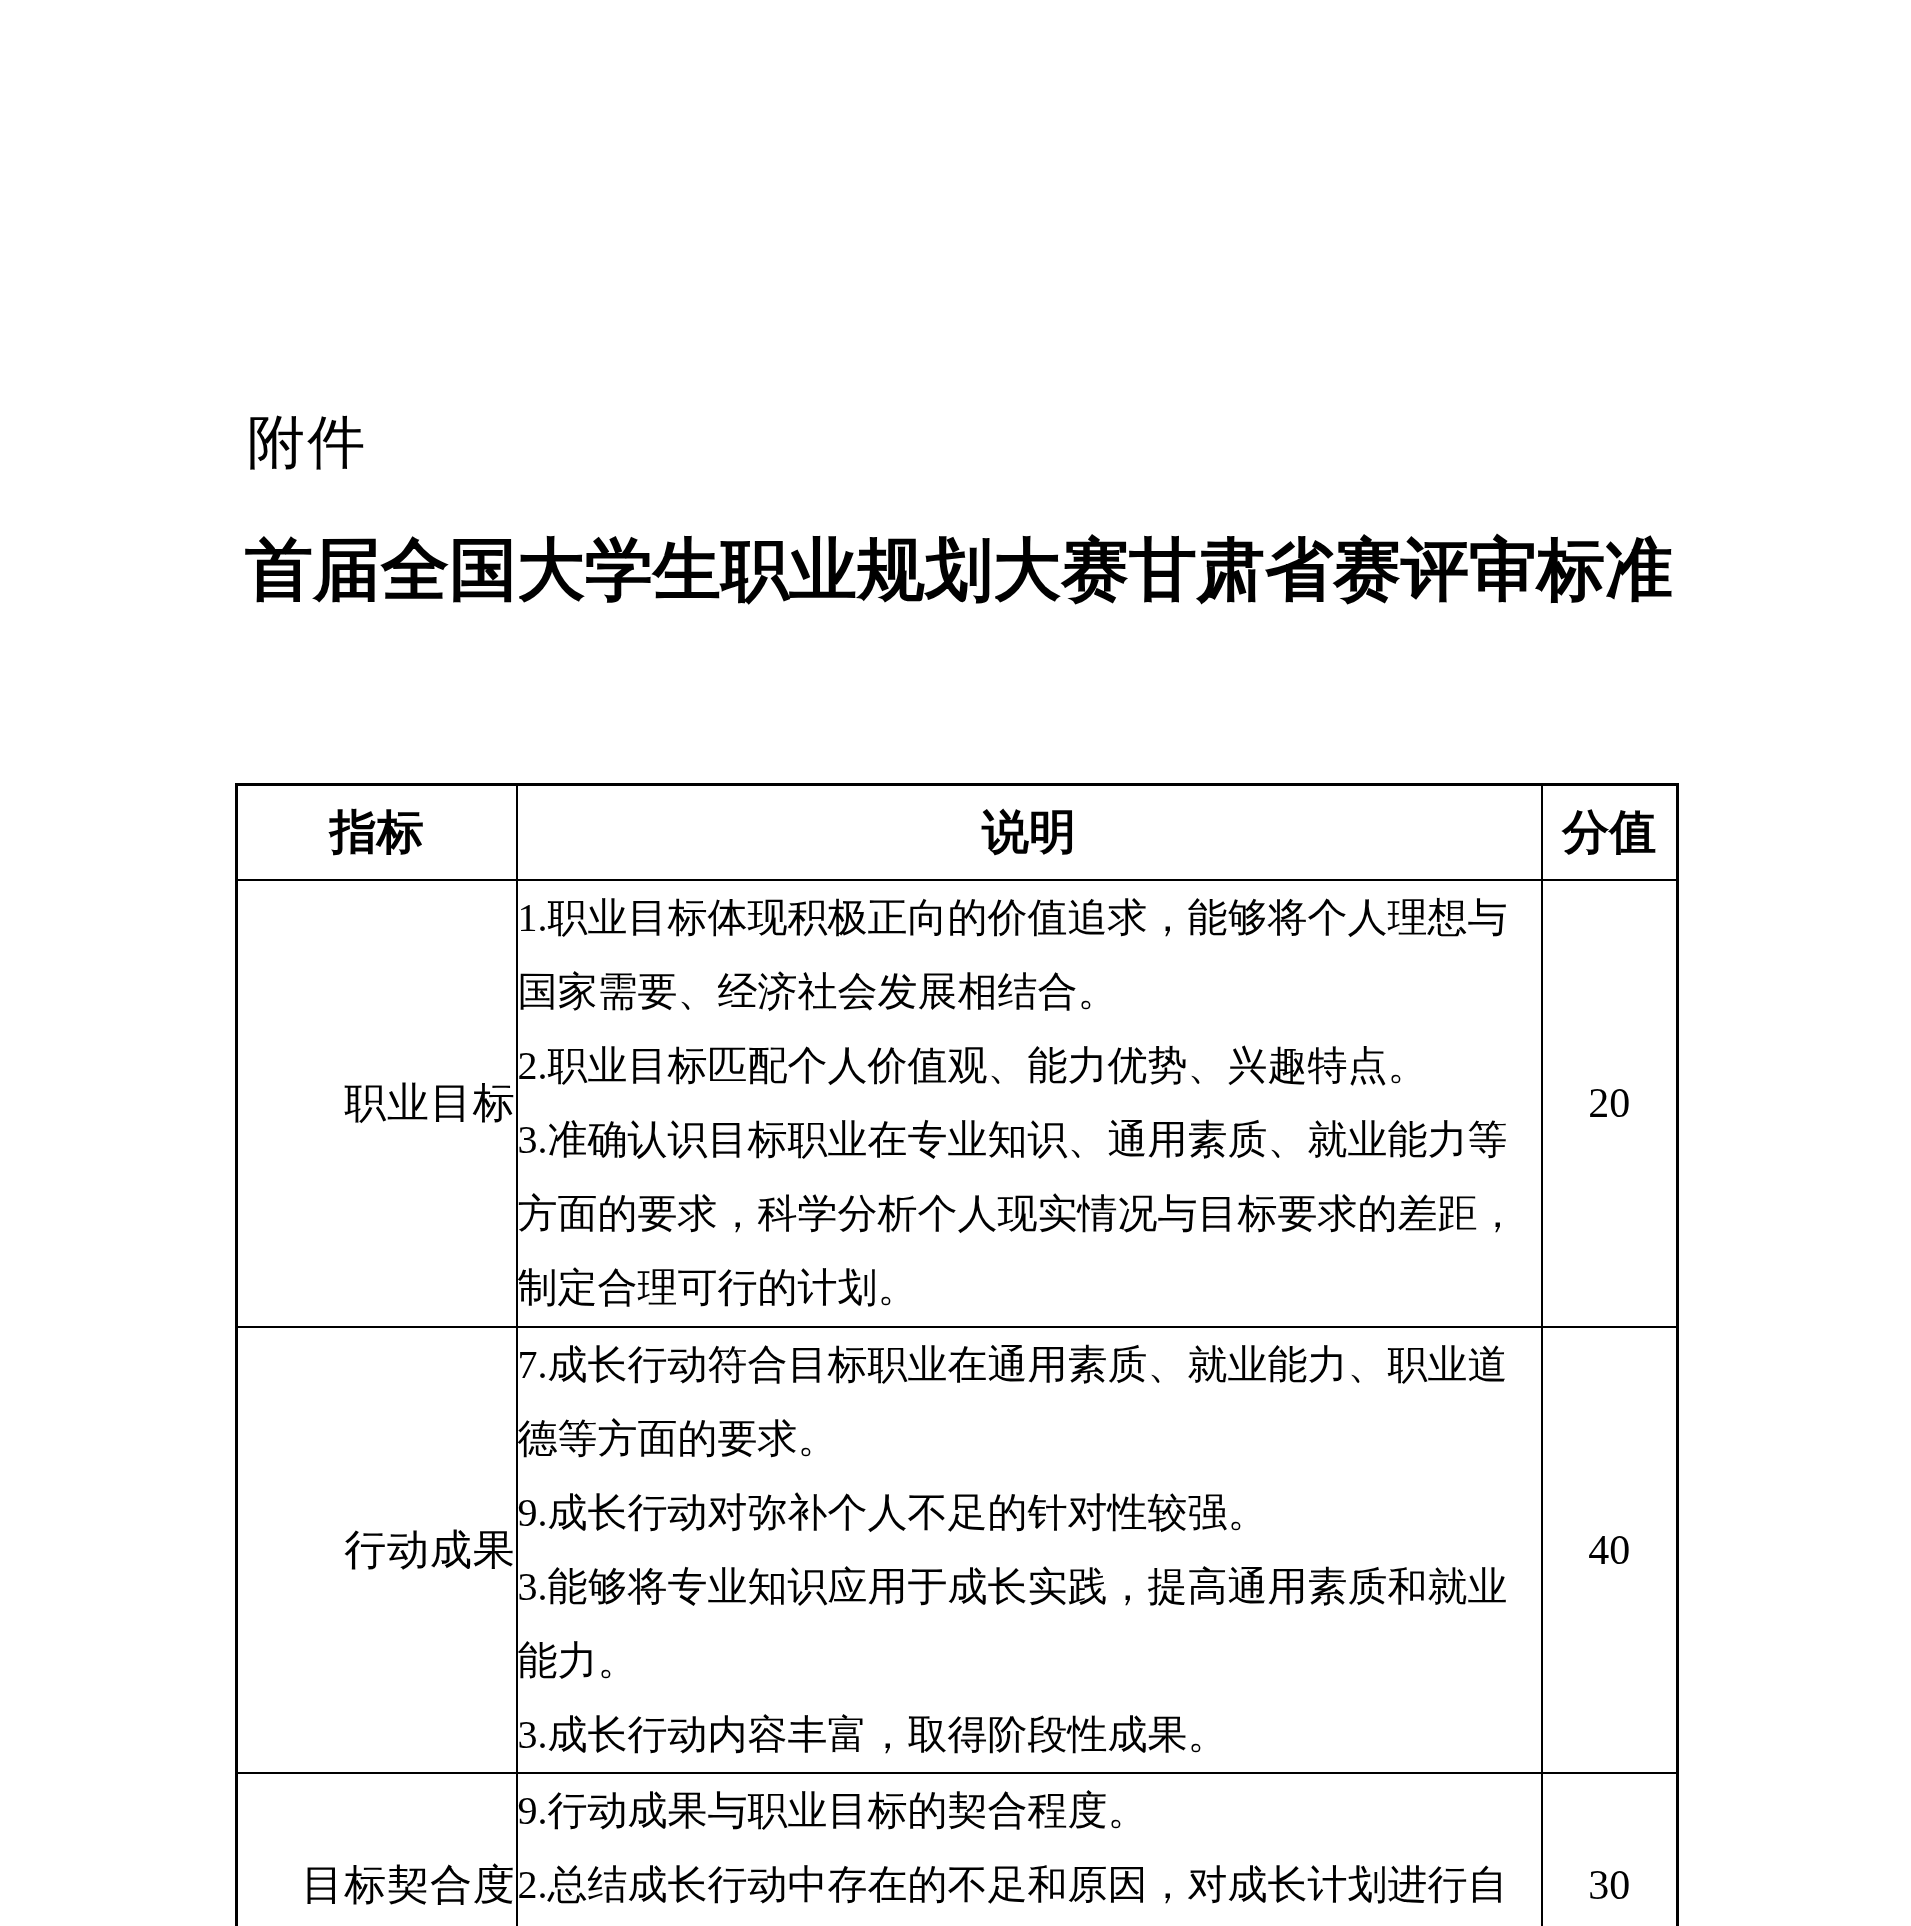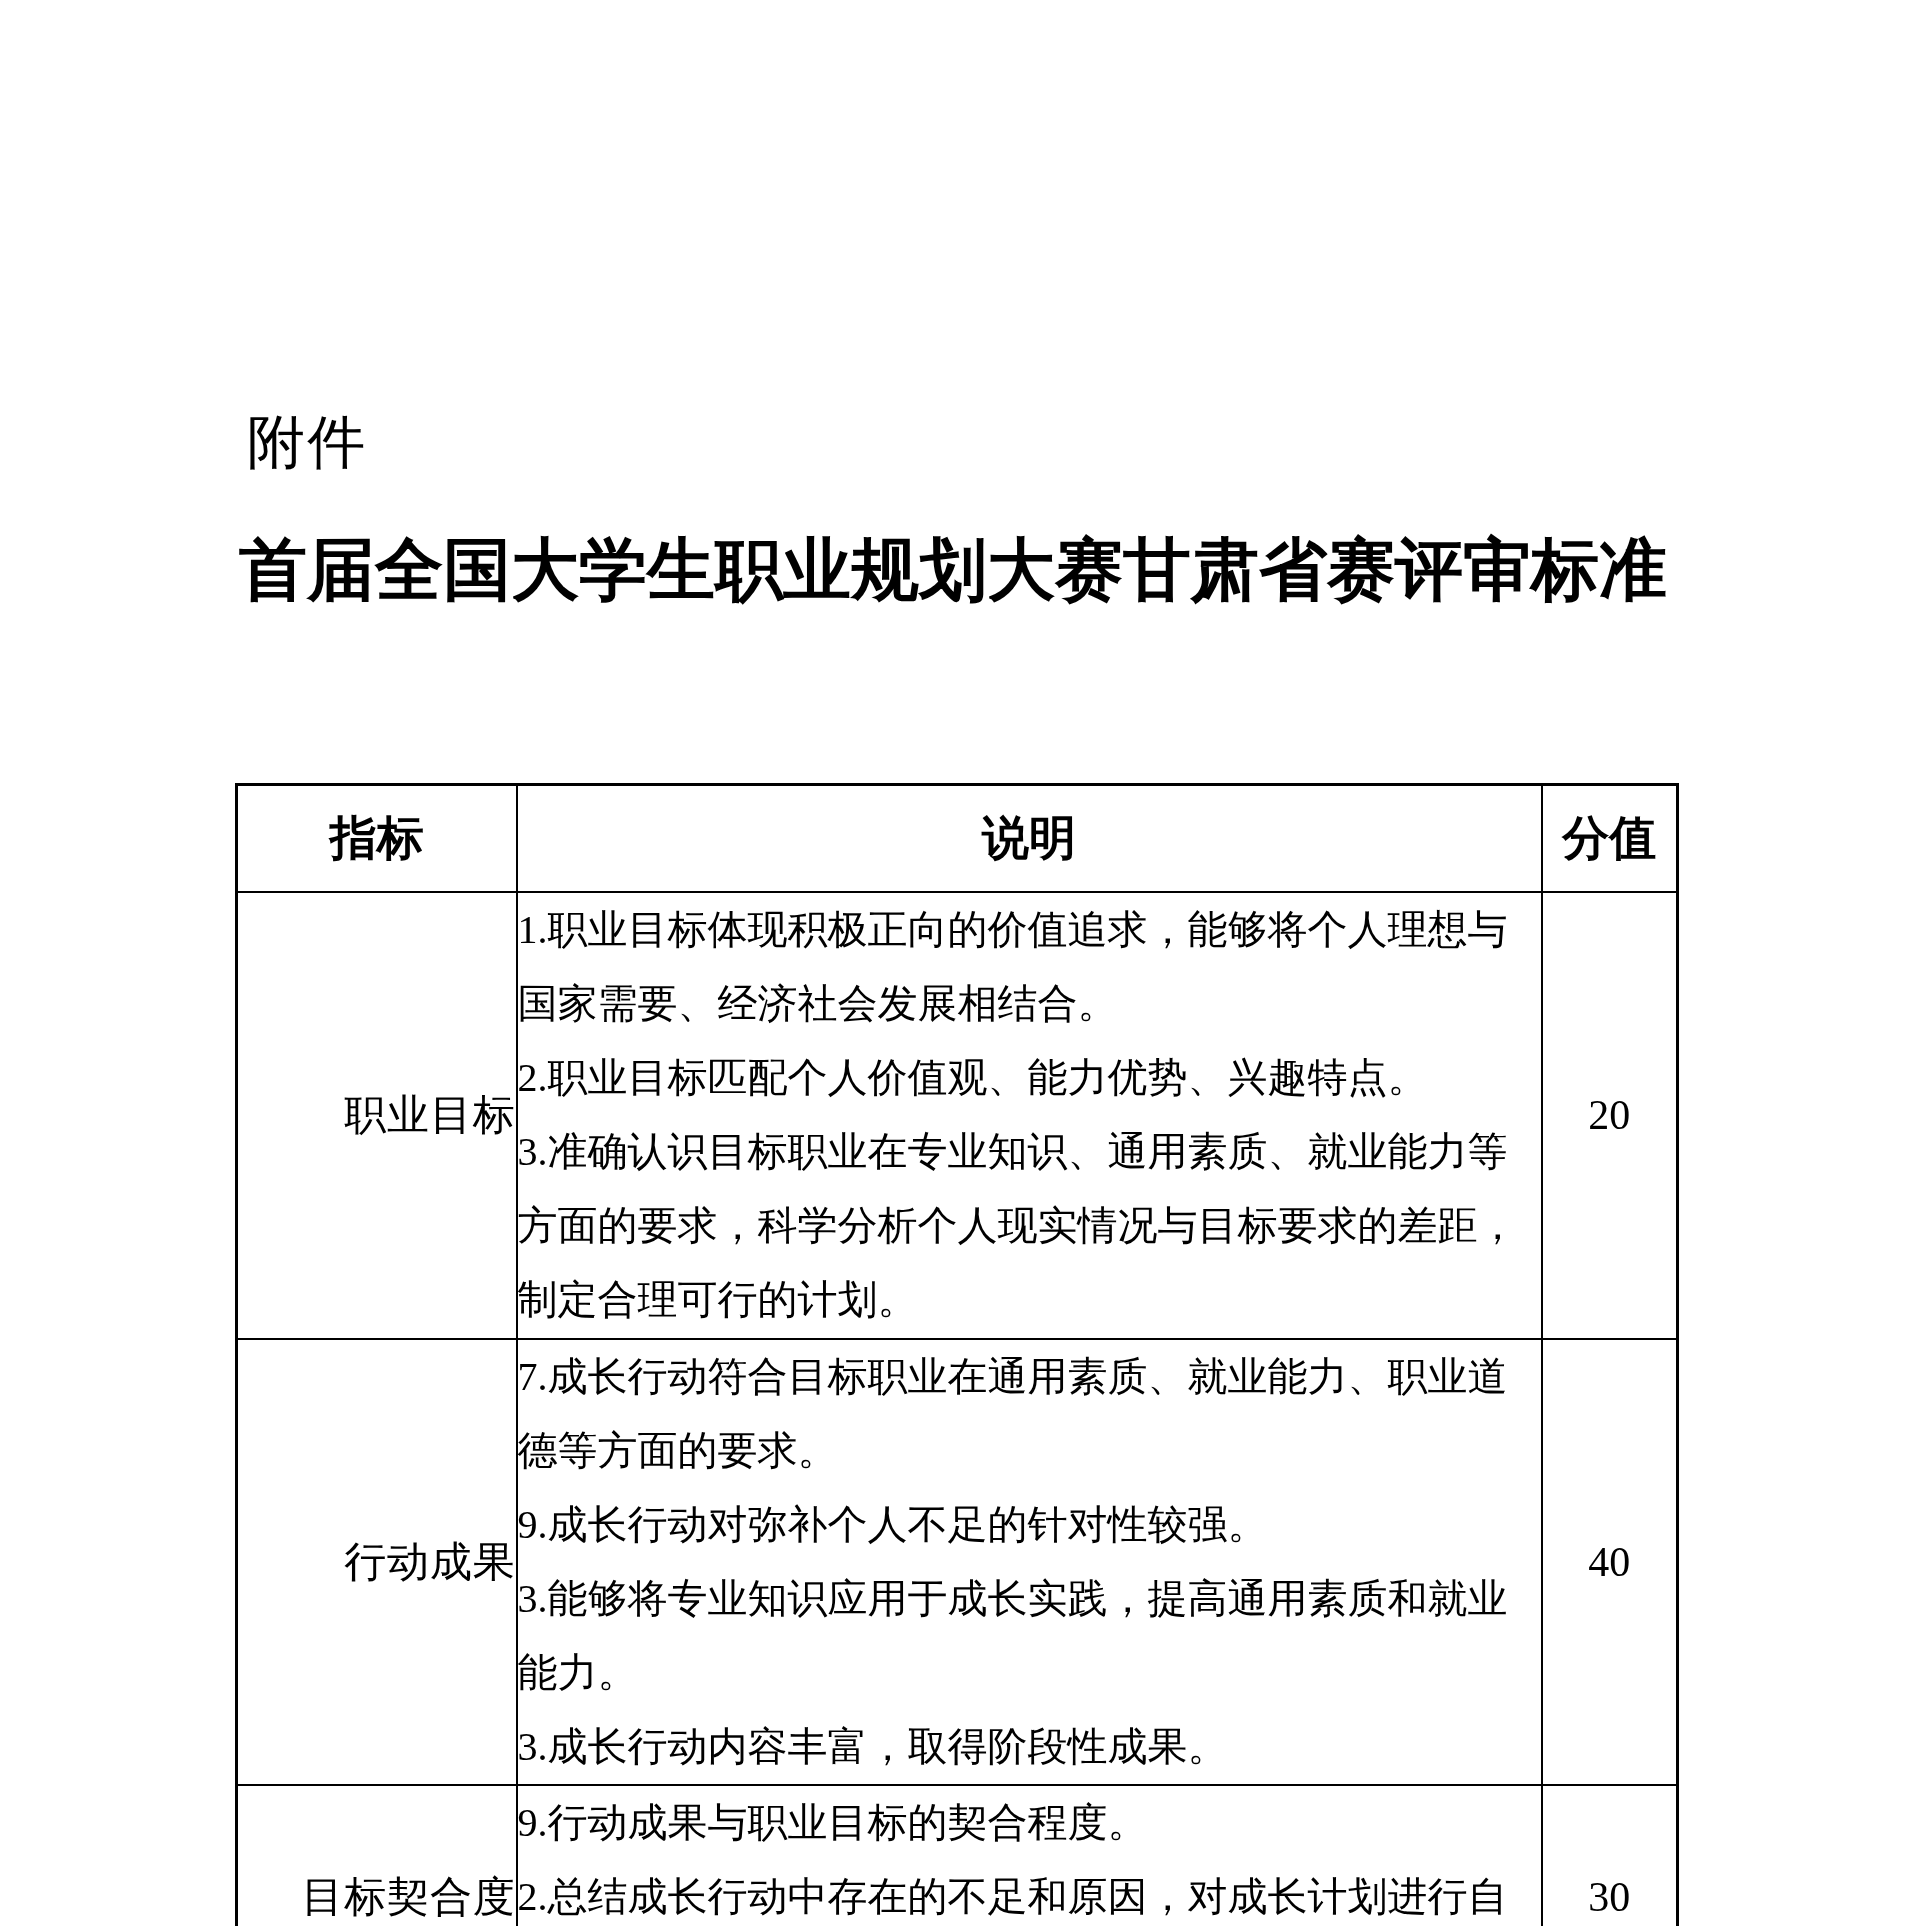--- a/index.html
+++ b/index.html
@@ -21,21 +21,21 @@
     left: 247px;
     top: 401px;
     font-size: 58px;
     line-height: 62px;
     letter-spacing: 2.3px;
     white-space: nowrap;
     margin-top: 11px;
   }
   .doc-title {
     position: absolute;
-    left: 232px;
+    left: 238px;
     width: 1442px;
     top: 534px;
     font-size: 68px;
     line-height: 73px;
     font-weight: 700;
     text-align: center;
     white-space: nowrap;
     letter-spacing: 0px;
   }
   .section-heading {
@@ -58,21 +58,21 @@
     border: 3.5px solid #000000;
   }
   table.criteria th,
   table.criteria td {
     border: 2.3px solid #000000;
     padding: 0;
     vertical-align: middle;
     line-break: strict;
     word-break: normal;
   }
-  tr.header-row { height: 107px; padding-left: 15px; }
+  tr.header-row { height: 95px; padding-left: 15px; }
   th.col-header {
     font-size: 47px;
     font-weight: 700;
     text-align: center;
     font-family: "Liberation Serif", "DejaVu Serif", serif;
   }
   td.indicator-cell {
     font-size: 42px;
     text-align: right;
     letter-spacing: 0.8px;

